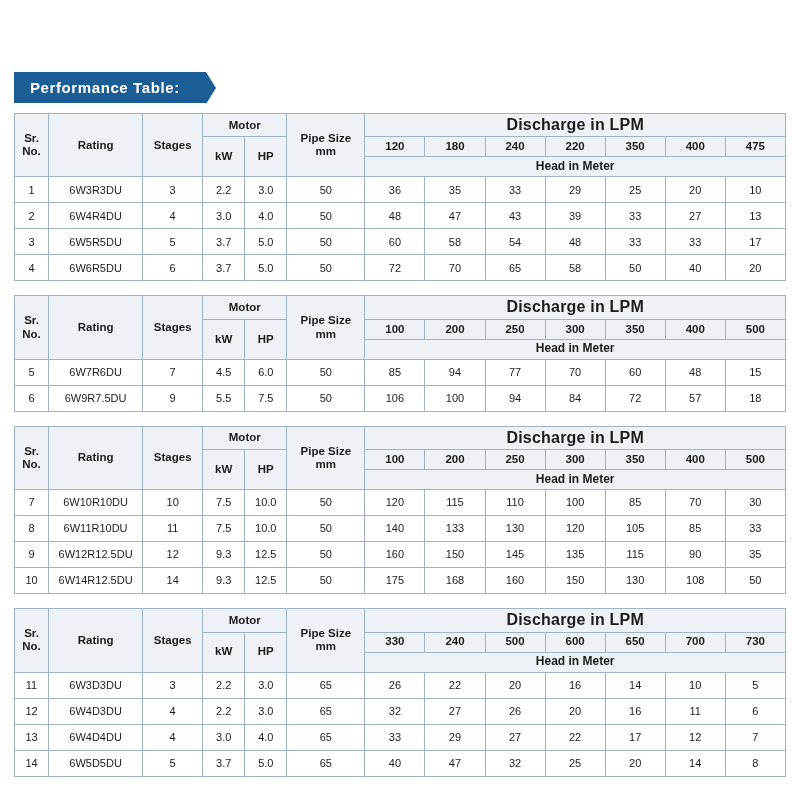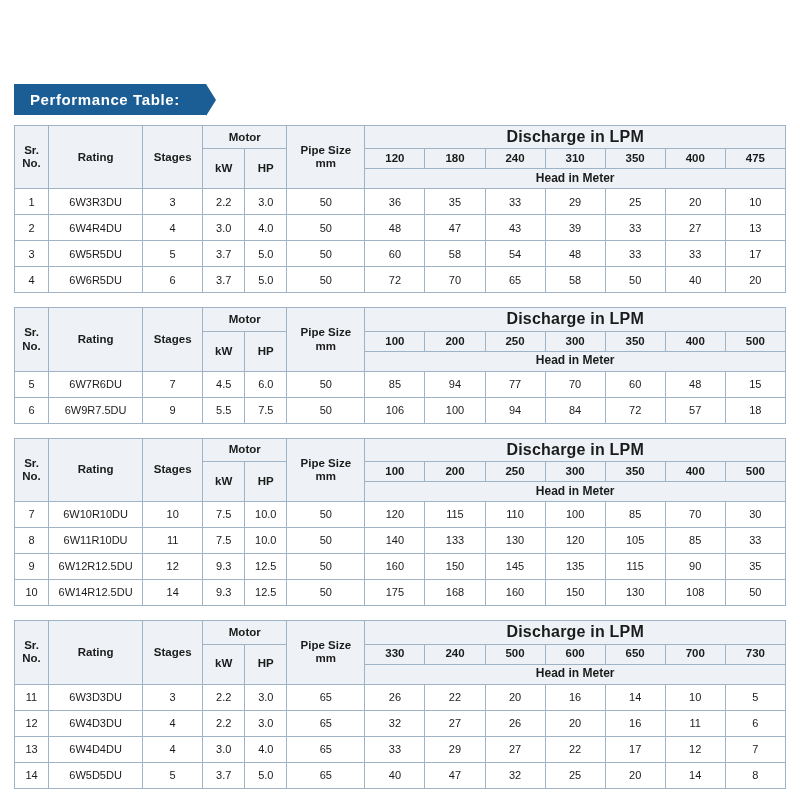--- a/index.html
+++ b/index.html
@@ -12,21 +12,21 @@
     height: 800px;
     font-family: "Liberation Sans", sans-serif;
     color: #1b1b1b;
     -webkit-font-smoothing: antialiased;
   }
   .page {
     width: 800px;
     height: 800px;
     position: relative;
     box-sizing: border-box;
-    padding: 12px 14px;
+    padding: 0 14px;
   }
   
   .banner-wrap {
     padding-top: 72px;
     padding-bottom: 10px;
   }
   .banner {
     display: inline-block;
     background: #1b5e96;
     color: #ffffff;
@@ -121,21 +121,21 @@
             <th colspan="2">Motor</th>
             <th rowspan="3">Pipe Size<br>mm</th>
             <th colspan="7" class="disc-head">Discharge in LPM</th>
           </tr>
           <tr class="row-h">
             <th rowspan="2">kW</th>
             <th rowspan="2">HP</th>
             <th>120</th>
             <th>180</th>
             <th>240</th>
-            <th>310</th>
+            <th>220</th>
             <th>350</th>
             <th>400</th>
             <th>475</th>
           </tr>
           <tr class="row-h">
             <th colspan="7" class="head-meter">Head in Meter</th>
           </tr>
         </thead>
         <tbody>
           <tr>

